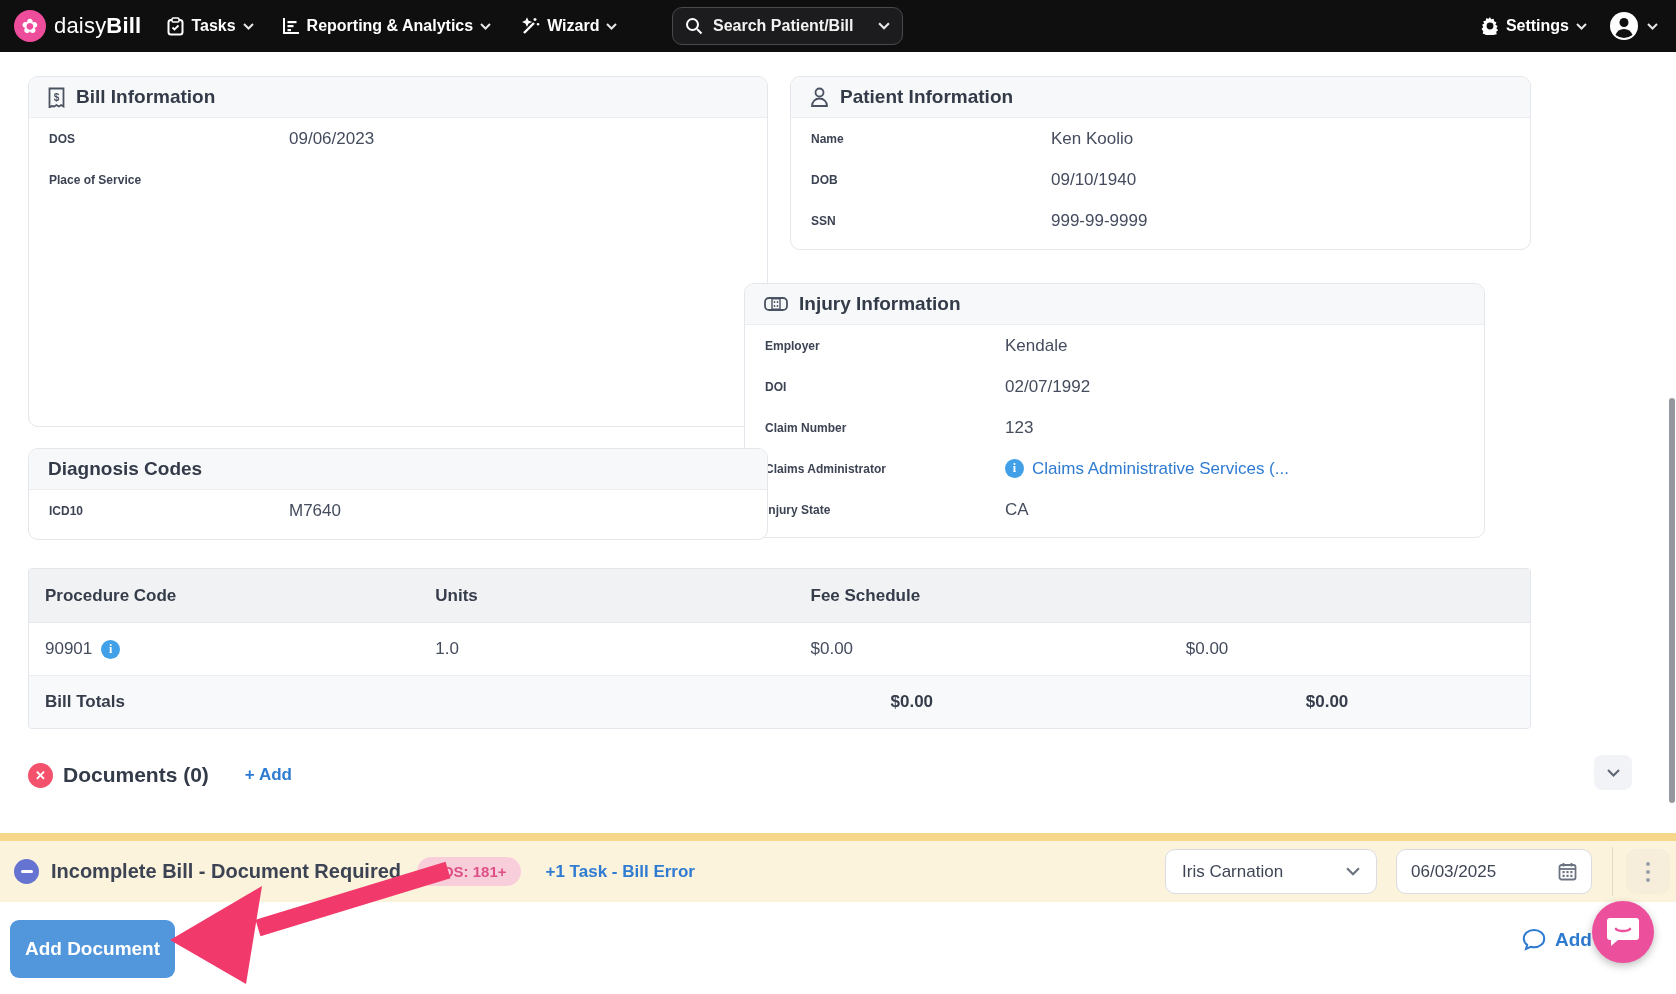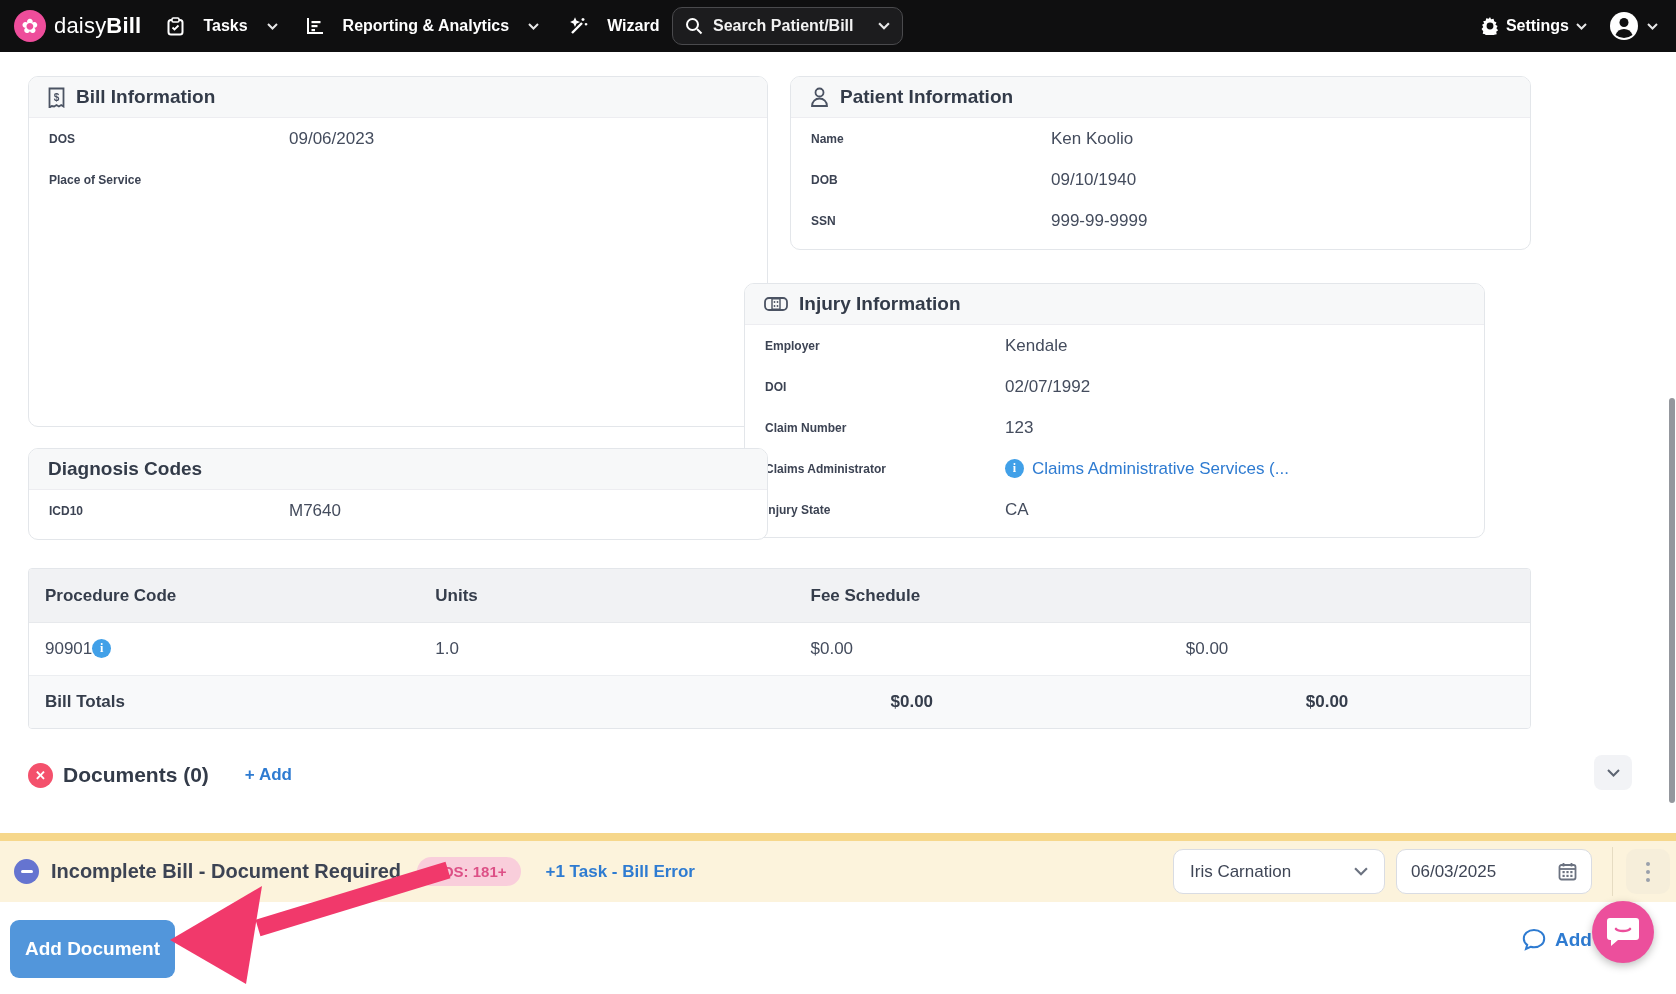--- a/index.html
+++ b/index.html
@@ -9,21 +9,21 @@
 
   
   .nav { position:absolute; top:0; left:0; width:100%; height:52px; background:#0f0f10;
          display:flex; align-items:center; color:#ffffff; }
   .brand { display:flex; align-items:center; gap:8px; margin-left:14px; cursor:pointer; }
   .logo-circle { width:32px; height:32px; border-radius:50%; background:#ee4d9b;
                  display:flex; align-items:center; justify-content:center; }
   .logo-flower { color:#ffffff; font-size:20px; line-height:1; }
   .brand-text { font-size:22px; color:#fff; letter-spacing:.2px; }
   .brand-text .bold { font-weight:bold; }
-  .nav-item { display:flex; align-items:center; gap:19px; font-size:16px; font-weight:bold;
+  .nav-item { display:flex; align-items:center; gap:7px; font-size:16px; font-weight:bold;
               color:#fff; cursor:pointer; }
   .nav-item svg { display:block; }
   .nav-tasks { margin-left:26px; }
   .nav-reporting { margin-left:28px; }
   .nav-wizard { margin-left:30px; }
   .chev { opacity:.9; }
   .search-box { position:absolute; left:672px; top:7px; width:231px; height:38px;
                 background:#1c1c1e; border:1px solid #4a4a4d; border-radius:10px;
                 display:flex; align-items:center; padding:0 12px; gap:10px; cursor:text; }
   .search-box .s-label { font-size:16px; font-weight:bold; color:#f2f2f2; flex:1; }
@@ -50,21 +50,21 @@
   #panel-injury  { left:744px; top:283px; width:741px; height:255px; }
   #panel-diag    { left:28px;  top:448px; width:740px; height:92px; }
 
   
   .proc-table { position:absolute; left:28px; top:568px; width:1503px; height:161px;
                 border:1px solid #e3e6ea; border-radius:4px; overflow:hidden; background:#fff; }
   .t-row { display:grid; grid-template-columns:26% 25% 25% 24%; align-items:center; }
   .t-head { height:54px; background:#f1f2f4; border-bottom:1px solid #e7e9ec; }
   .t-head > div { font-size:17px; font-weight:bold; color:#353d4b; padding-left:16px; }
   .t-body { height:53px; border-bottom:1px solid #eceef1; }
-  .t-body > div { font-size:17px; color:#444c5d; padding-left:16px; display:flex; }
+  .t-body > div { font-size:17px; color:#444c5d; padding-left:16px; display:flex; align-items:center; gap:9px; }
   .t-total { height:52px; background:#f8f9fa;gap:40px; }
   .t-total > div { font-size:17px; font-weight:bold; color:#353d4b; padding-left:16px; }
 
   
   .docs-row { position:absolute; left:28px; top:755px; width:1620px; height:40px;
               display:flex; align-items:center; }
   .x-circle { width:25px; height:25px; border-radius:50%; background:#f4516c; color:#fff;
               display:flex; align-items:center; justify-content:center; font-size:13px;
               font-weight:bold; flex:none; }
   .docs-title { font-size:21px; font-weight:bold; color:#333b49; margin-left:10px; }
@@ -79,21 +79,21 @@
                 display:flex; align-items:center; }
   .minus-circle { width:25px; height:25px; border-radius:50%; background:#6574d0; margin-left:14px;
                   display:flex; align-items:center; justify-content:center; flex:none; }
   .minus-bar { width:12px; height:3px; background:#fff; border-radius:2px; }
   .status-title { font-size:20px; font-weight:bold; color:#3c4353; margin-left:12px; }
   .dos-badge { background:#f9cedb; color:#dd5086; font-size:15px; font-weight:bold;
                border-radius:16px; padding:6px 14px; margin-left:16px; }
   .task-link { font-size:17px; font-weight:bold; color:#2e7bd1; margin-left:25px; cursor:pointer; }
   .assignee-select { position:absolute; left:1165px; top:8px; width:212px; height:45px;
                      background:#fff; border:1px solid #d9dce3; border-radius:10px;
-                     display:flex; align-items:center; padding:0 16px; cursor:pointer;margin-left:8px; }
+                     display:flex; align-items:center; padding:0 16px; cursor:pointer; }
   .assignee-select .a-label { font-size:17px; color:#3f4656; flex:1; }
   .date-field { position:absolute; left:1396px; top:8px; width:196px; height:45px;
                 background:#fff; border:1px solid #d9dce3; border-radius:10px;
                 display:flex; align-items:center; padding:0 14px; cursor:pointer; }
   .date-field .d-label { font-size:17px; color:#3f4656; flex:1; }
   .bar-divider { position:absolute; left:1612px; top:6px; width:1px; height:49px; background:#e6dcc2; }
   .kebab-btn { position:absolute; left:1626px; top:8px; width:44px; height:45px;
                background:#f6eeda; border-radius:10px; display:flex; flex-direction:column;
                align-items:center; justify-content:center; gap:4px; cursor:pointer; }
   .kebab-btn i { width:4px; height:4px; border-radius:50%; background:#9aa0ab; }

